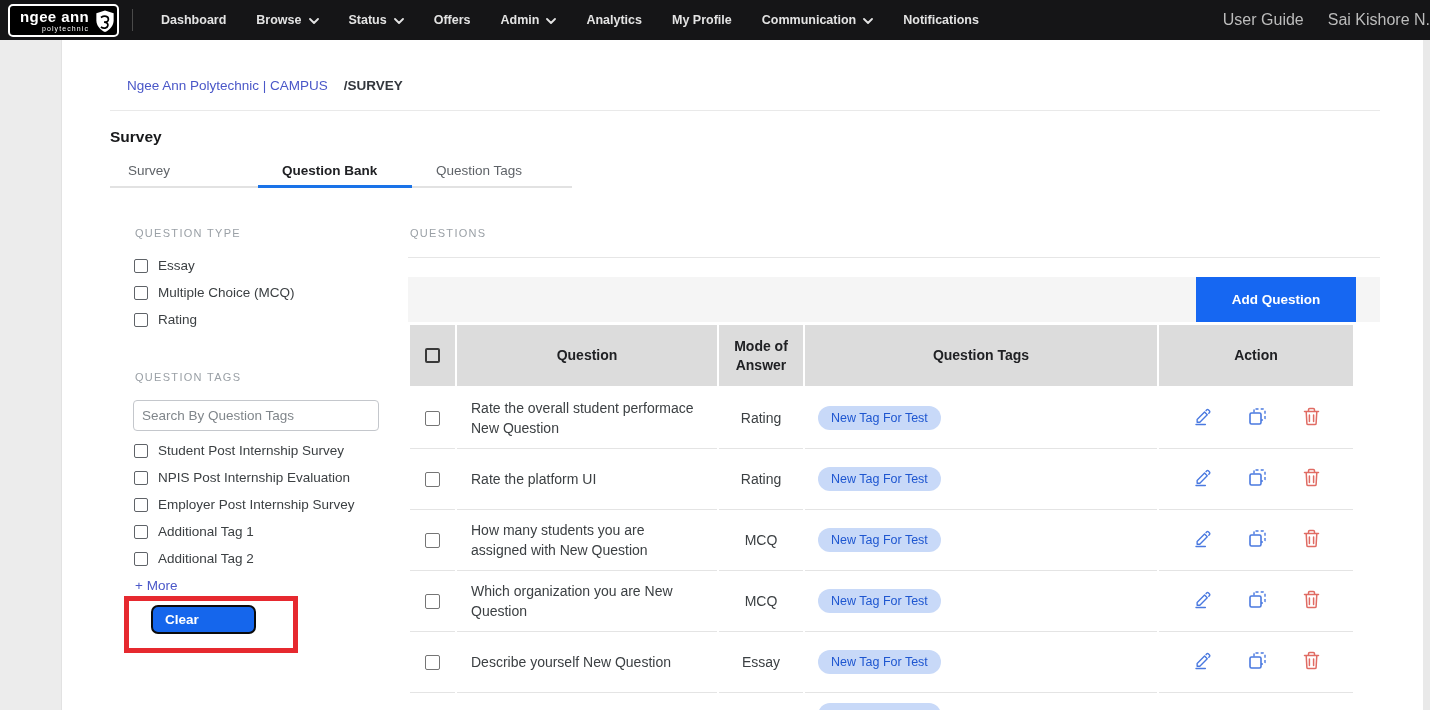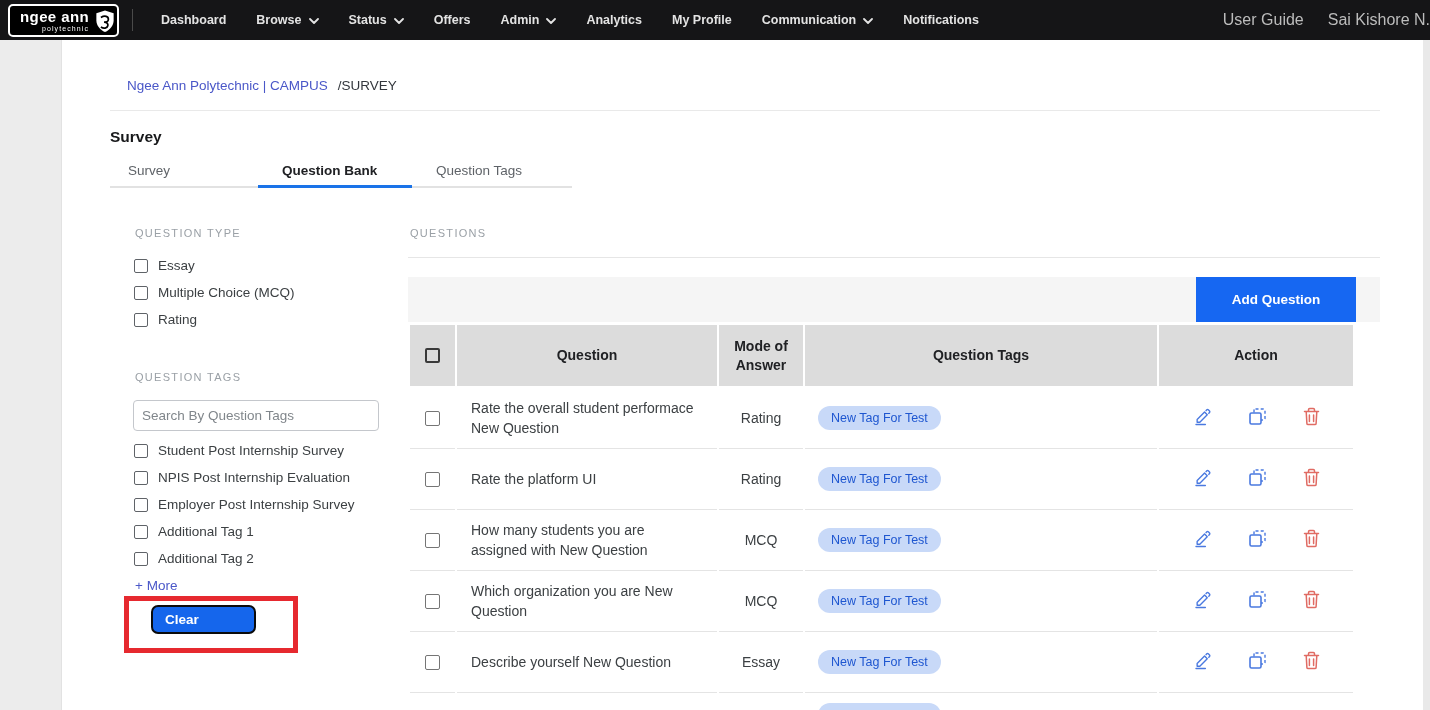--- a/index.html
+++ b/index.html
@@ -17,21 +17,21 @@
   .nav-item{display:flex;align-items:center;gap:7px;padding:0 15px;height:100%;color:#e3e3e3;font-size:12.5px;font-weight:bold;text-decoration:none;cursor:pointer;white-space:nowrap}
   .nav-right{margin-left:auto;display:flex;align-items:center;gap:24px}
   .nav-right a{color:#bcbcbc;font-size:16px;text-decoration:none;white-space:nowrap;cursor:pointer}
 
   
   .side-strip{position:absolute;left:0;top:40px;width:62px;height:670px;background:#ececec;border-right:1px solid #e2e2e2}
   .right-strip{position:absolute;right:0;top:40px;width:7px;height:670px;background:#e9e9e9}
 
   .breadcrumb{position:absolute;left:127px;top:78px;font-size:13.5px;white-space:nowrap}
   .bc-org{color:#4a57c8;cursor:pointer;text-decoration:none}
-  .bc-current{color:#33373d;font-weight:normal;margin-left:6px}
+  .bc-current{color:#33373d;font-weight:bold;margin-left:12px}
   .bc-line{position:absolute;left:110px;top:110px;width:1270px;height:1px;background:#e9e9e9}
 
   .page-title{position:absolute;left:110px;top:128px;font-size:15.5px;font-weight:bold;color:#17181a}
 
   .tabs{position:absolute;left:110px;top:155px;width:462px;height:33px;display:flex;border-bottom:2px solid #e2e2e2}
   .tab{width:154px;display:flex;align-items:center;padding-left:18px;font-size:13.5px;color:#5f6368;cursor:pointer;position:relative}
   .tab.active{color:#202124;font-weight:bold}
   .tab.active::after{content:"";position:absolute;left:-6px;right:6px;bottom:-2px;height:3px;background:#1a73e8}
 
   

